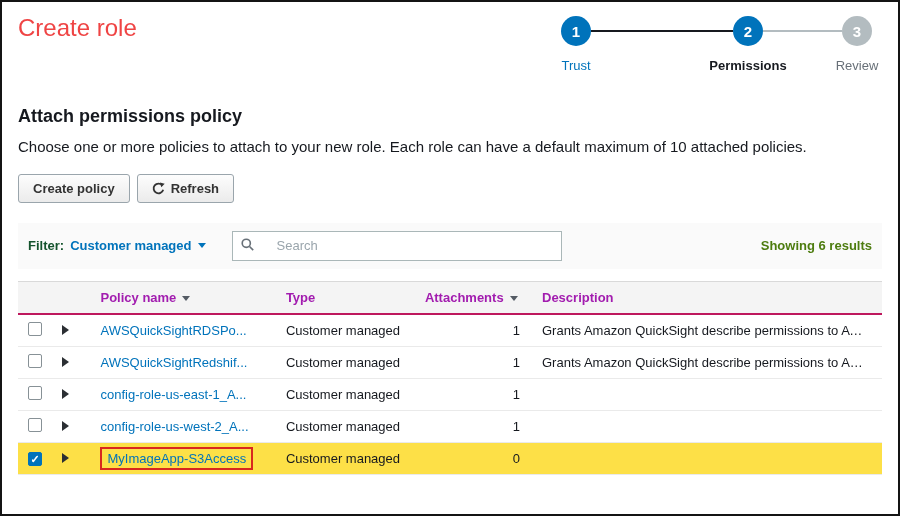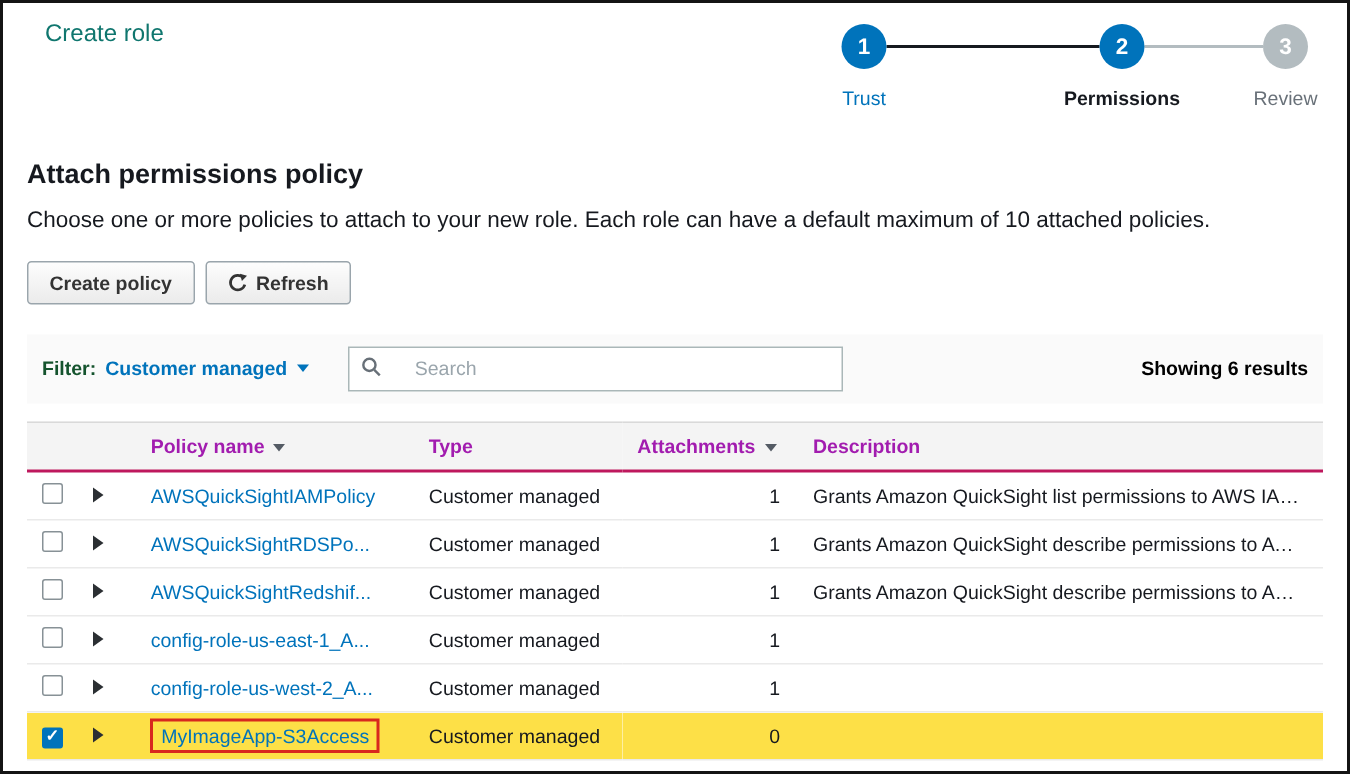--- a/index.html
+++ b/index.html
@@ -7,21 +7,21 @@
   body { font-family: "Liberation Sans", sans-serif; color: #16191f; }
   .frame {
     width: 900px; height: 516px;
     border: 2px solid #141414;
     background: #fff;
     padding: 0 16px;
     overflow: hidden;
   }
   
   .topbar { display: flex; justify-content: space-between; align-items: flex-start; }
-  .page-title { margin-top: 12px; font-size: 16px; font-weight: 400; color: #0f766e; margin-left: 12px; }
+  .page-title { margin-top: 12px; font-size: 24px; font-weight: 400; color: #ef4444; }
   .steps { display: flex; align-items: flex-start; margin-top: 14px; height: 64px; margin-right: 10px; }
   .step { position: relative; width: 30px; }
   .circle {
     width: 30px; height: 30px; border-radius: 50%;
     display: flex; align-items: center; justify-content: center;
     color: #fff; font-weight: bold; font-size: 15px;
   }
   .circle.blue { background: #0073bb; }
   .circle.gray { background: #b3bcc0; }
   .step-label {
@@ -72,21 +72,21 @@
     width: 330px; height: 30px;
     background: #fff; border: 1px solid #aab7b8;
     display: flex; align-items: center; padding: 0 8px; gap: 23px;
   }
   .search-box input {
     border: none; outline: none; flex: 1; font-size: 13px;
     font-family: "Liberation Sans", sans-serif; color: #333; background: transparent;
   }
   .search-box input::placeholder { color: #9aa5ac; }
   .filter-spacer { flex: 1; }
-  .results-count { font-weight: bold; color: #000000; }
+  .results-count { font-weight: bold; color: #4d7c0f; }
   
   table { width: 100%; border-collapse: collapse; margin-top: 12px; font-size: 13px; }
   thead th {
     background: #f4f4f4;
     border-top: 1px solid #d9d9d9; border-bottom: 2px solid #be185d;
     height: 33px; text-align: left; font-weight: bold; color: #a21caf;
     padding: 0 10px; white-space: nowrap;
   }
   tbody td {
     height: 32px; border-bottom: 1px solid #eaeaea;
@@ -202,28 +202,20 @@
         <th class="name-col"><span>Policy name</span><span class="sort-caret"></span></th>
         <th><span>Type</span></th>
         <th class="attach-col"><span>Attachments</span><span class="sort-caret"></span></th>
         <th><span>Description</span></th>
       </tr>
     </thead>
     <tbody>
       <tr>
         <td><span class="cb"></span></td>
         <td><span class="expand-arrow"></span></td>
-        <td class="name-col"><a class="policy-link">AWSQuickSightIAMPolicy</a></td>
-        <td>Customer managed</td>
-        <td class="attach-col">1</td>
-        <td class="desc-col">Grants Amazon QuickSight list permissions to AWS IAM r...</td>
-      </tr>
-      <tr>
-        <td><span class="cb"></span></td>
-        <td><span class="expand-arrow"></span></td>
         <td class="name-col"><a class="policy-link">AWSQuickSightRDSPo...</a></td>
         <td>Customer managed</td>
         <td class="attach-col">1</td>
         <td class="desc-col">Grants Amazon QuickSight describe permissions to AWS ...</td>
       </tr>
       <tr>
         <td><span class="cb"></span></td>
         <td><span class="expand-arrow"></span></td>
         <td class="name-col"><a class="policy-link">AWSQuickSightRedshif...</a></td>
         <td>Customer managed</td>

